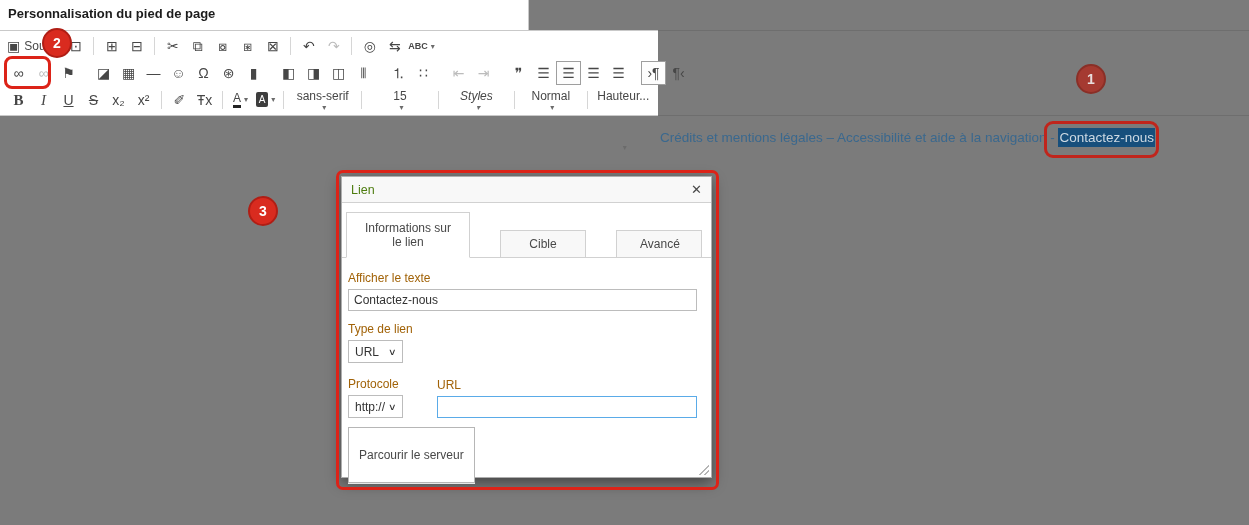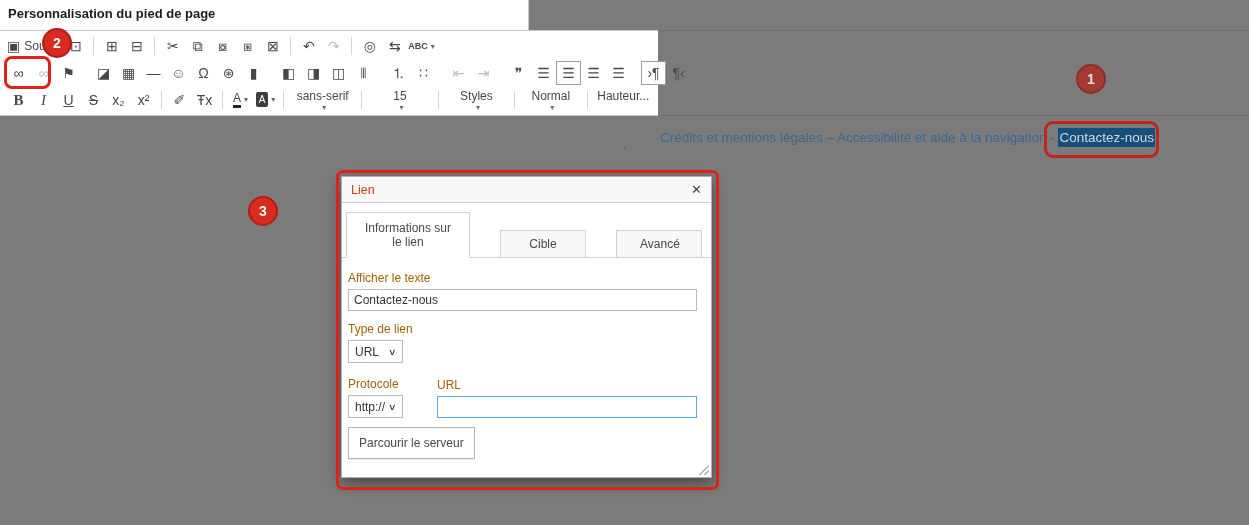--- a/index.html
+++ b/index.html
@@ -42,38 +42,38 @@
   
   .editor-line { position:absolute; top:130px; right:94px; font-size:13.5px; color:#3a688e;
     white-space:pre; z-index:1; }
   .editor-line .sel { background:#174f7c; color:#cdd9e3; padding:2px 1px; }
 
   
   .dialog { position:absolute; left:341px; top:176px; width:371px; height:302px; background:#fff;
     border:1px solid #aeaeae; box-shadow:0 5px 14px rgba(0,0,0,0.45); z-index:5; font-size:12px; color:#484848; }
   .dlg-header { height:26px; background:#f8f8f8; border-bottom:1px solid #d1d1d1;
     display:flex; align-items:center; justify-content:space-between; padding:0 9px; }
-  .dlg-title { font-size:12.5px; color:#c2410c; }
+  .dlg-title { font-size:12.5px; color:#4d7c0f; }
   .dlg-close { font-size:13px; color:#484848; cursor:default; }
   .dlg-tabbar { display:flex; align-items:flex-end; padding:9px 8px 0 4px; border-bottom:1px solid #d1d1d1;gap:28px; }
   .dlg-tab { border:1px solid #d1d1d1; background:#f8f8f8; color:#484848; text-align:center;
     padding:6px 23px; margin-right:2px; margin-bottom:-1px; border-bottom:1px solid #d1d1d1; min-width:86px; }
   .dlg-tab.active { background:#fff; border-bottom:1px solid #fff; padding:8px 14px; min-width:124px; }
   .dlg-body { padding:2px 14px 0 6px; }
   .fld-label { margin:11px 0 4px 0; color:#a16207; }
   .txt-input { width:100%; height:22px; border:1px solid #bcbcbc; font-family:"Liberation Sans",sans-serif;
     font-size:12px; padding:2px 5px; color:#333; background:#fff; outline:none; }
   .selectbox { display:inline-flex; width:55px; height:23px; border:1px solid #bcbcbc; background:#fff;
     align-items:center; justify-content:space-between; padding:0 6px; color:#333; }
   .selectbox .chev { font-size:9px; color:#333; transform:scaleX(1.3); }
   .proto-row { display:flex;align-items:flex-end; }
   .col-proto { width:89px; }
   .col-url { flex:1; }
   .url-input { border:1px solid #5aabe8; }
-  .browse-btn { margin-top:9px; background:#fff; border:1px solid #b6b6b6; padding:8px 10px;
+  .browse-btn { margin-top:9px; background:#fff; border:1px solid #b6b6b6; padding:20px 10px;
     font-size:12px; color:#484848; box-shadow:0 1px 0 #e8e8e8; cursor:default; }
   .dlg-footer { position:absolute; left:0; right:0; bottom:0; height:35px; border-top:1px solid #d1d1d1;
     background:#fff; display:flex; align-items:center; justify-content:flex-end; padding-right:13px; }
   .btn { font-size:12px; padding:4px 11px; border-radius:2px; cursor:default; }
   .btn-ok { background:#1e8c47; border:1px solid #16753a; color:#fff; font-weight:bold; }
   .btn-cancel { background:#fff; border:1px solid #b6b6b6; color:#333; margin-left:6px; padding:4px 13px; }
   .grip { position:absolute; right:2px; bottom:2px; width:10px; height:10px;
     background:linear-gradient(135deg, transparent 48%, #b5b5b5 48% 56%, transparent 56% 72%, #b5b5b5 72% 80%, transparent 80%); }
 
   
@@ -273,21 +273,21 @@
           <span class="tb-item tb-combo" style="width: 68px;">
             <span class="g">sans-serif</span>
             <span class="tb-arrow">▾</span>
           </span>
           <span class="tb-sep"></span>
           <span class="tb-item tb-combo" style="width: 66px;">
             <span class="g">15</span>
             <span class="tb-arrow">▾</span>
           </span>
           <span class="tb-sep"></span>
-          <span class="tb-item tb-combo" style="width: 66px;">
+          <span class="tb-item tb-combo" style="width: 66px; font-style: italic;">
             <span class="g">Styles</span>
             <span class="tb-arrow">▾</span>
           </span>
           <span class="tb-sep"></span>
           <span class="tb-item tb-combo" style="width: 62px;">
             <span class="g">Normal</span>
             <span class="tb-arrow">▾</span>
           </span>
           <span class="tb-sep"></span>
           <span class="tb-item tb-combo" style="width: 62px; gap: 40px;">

